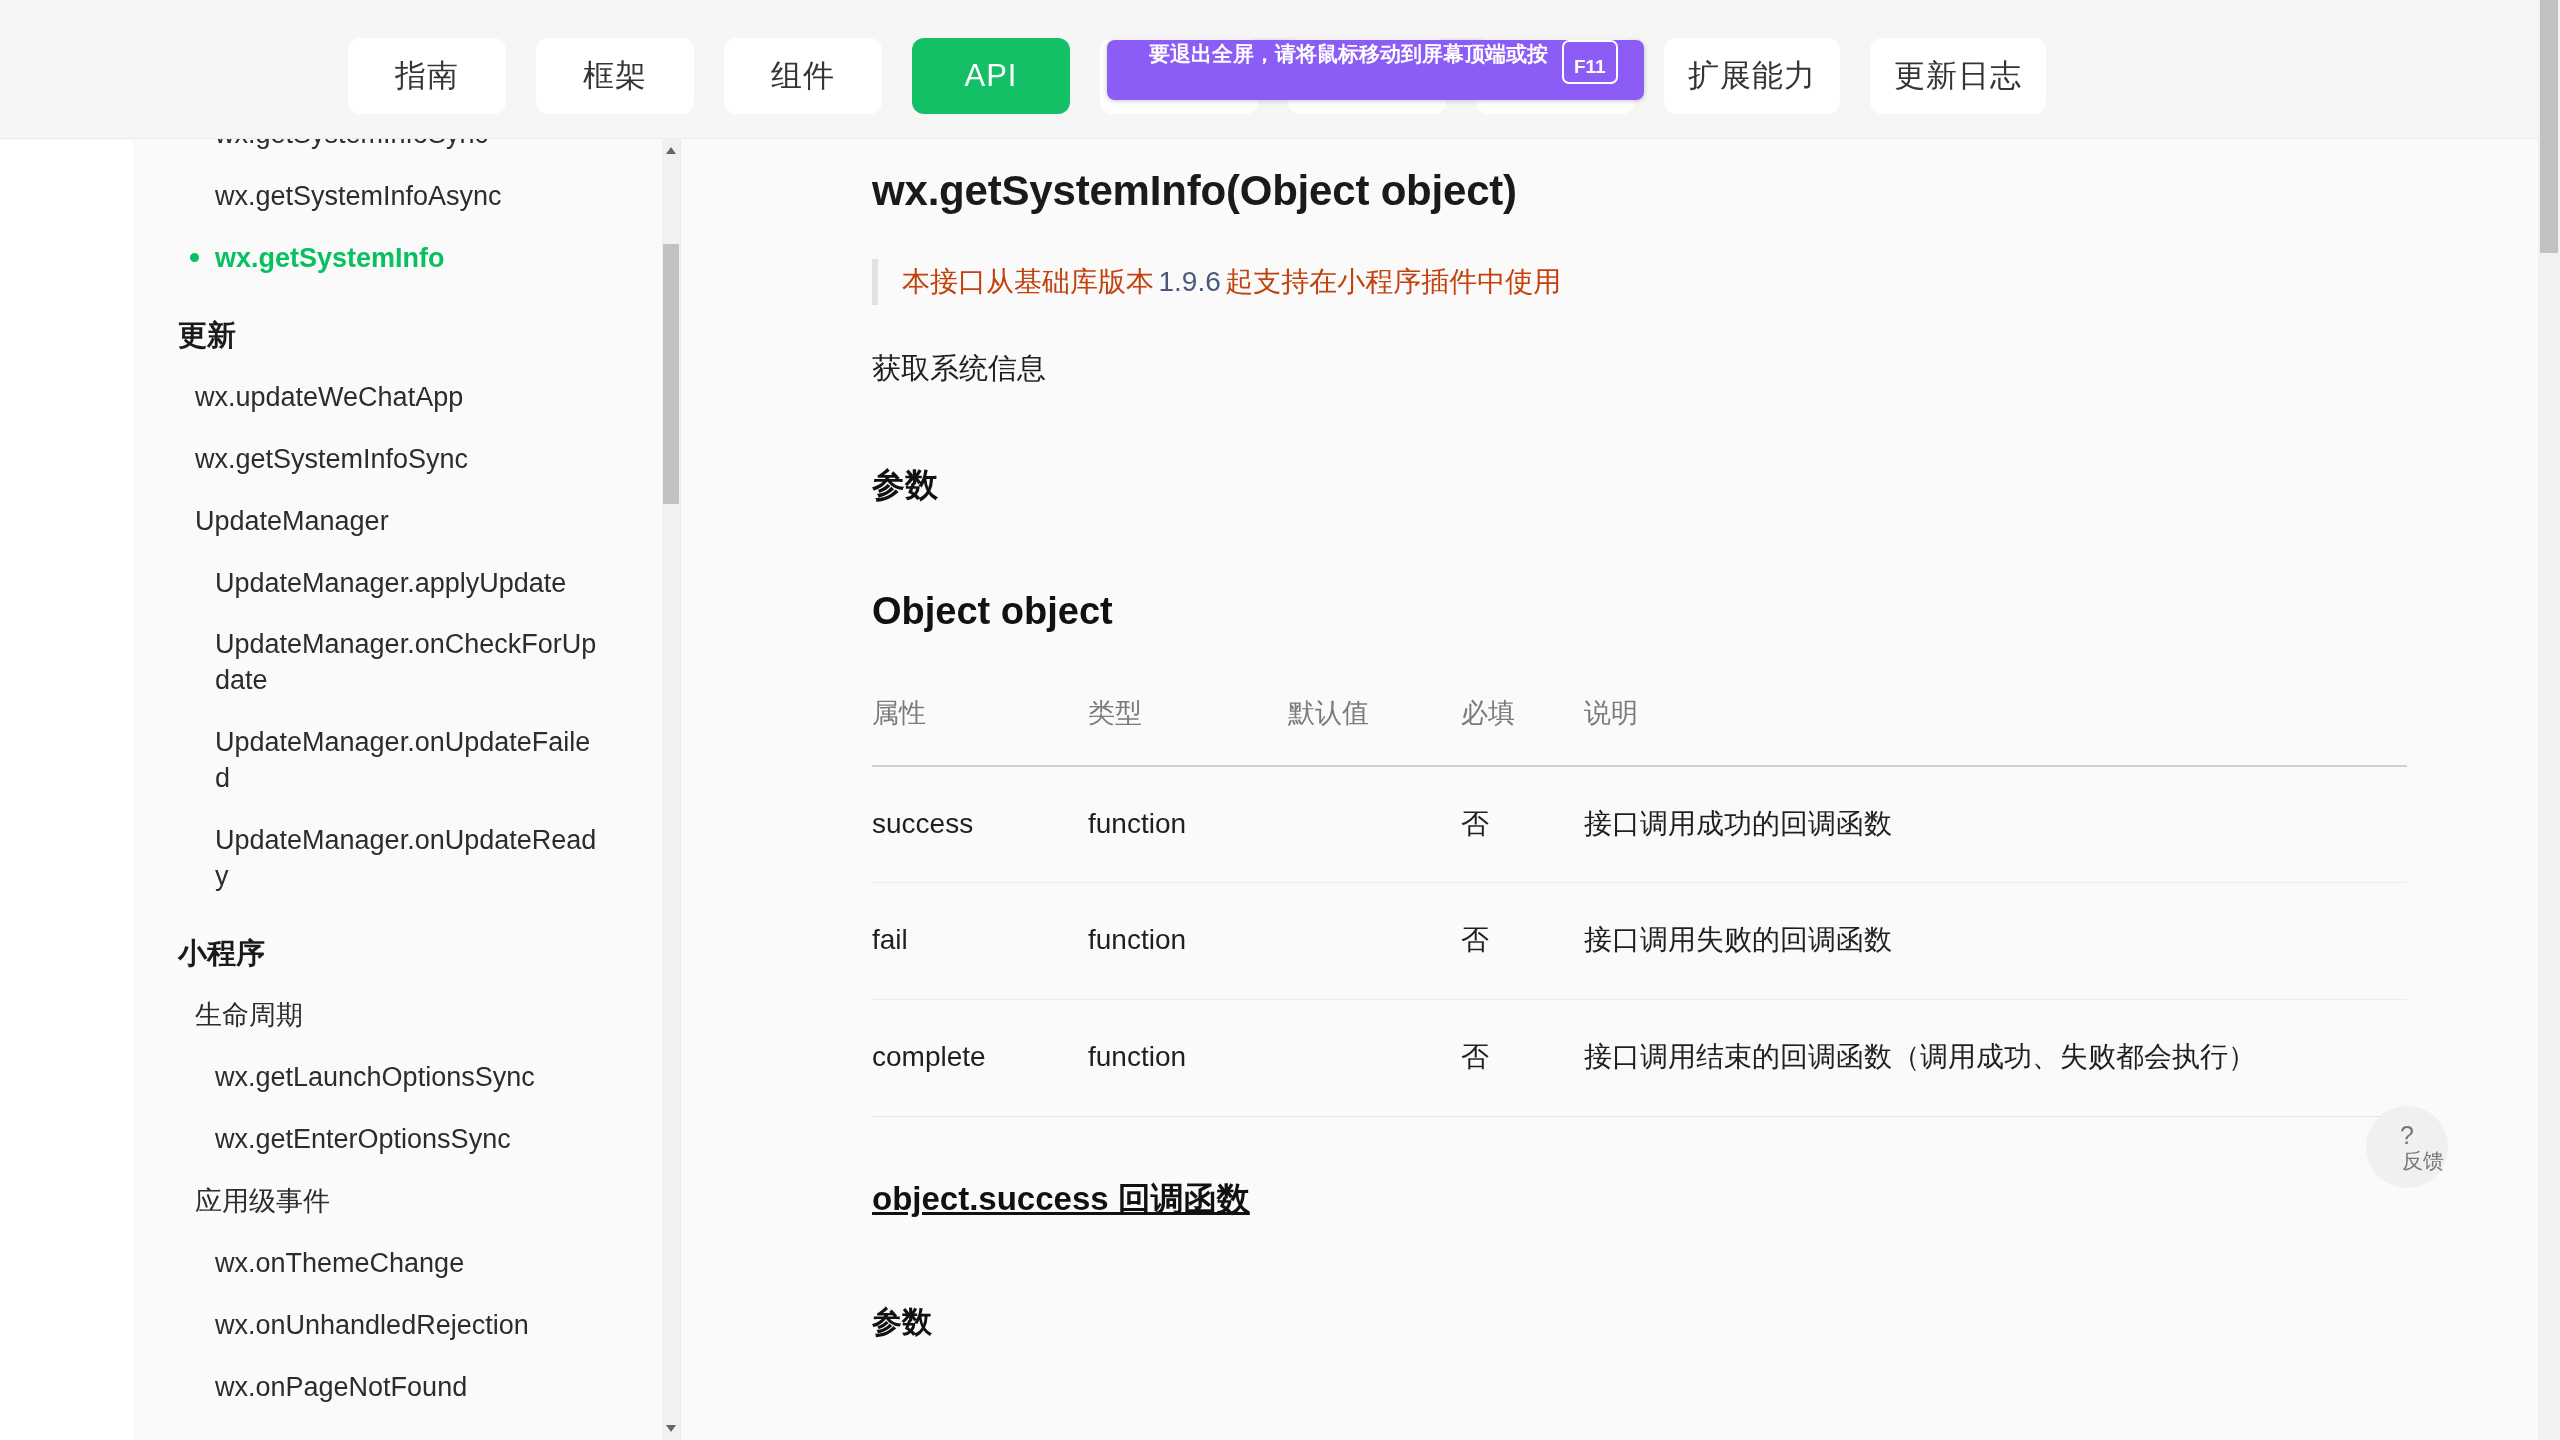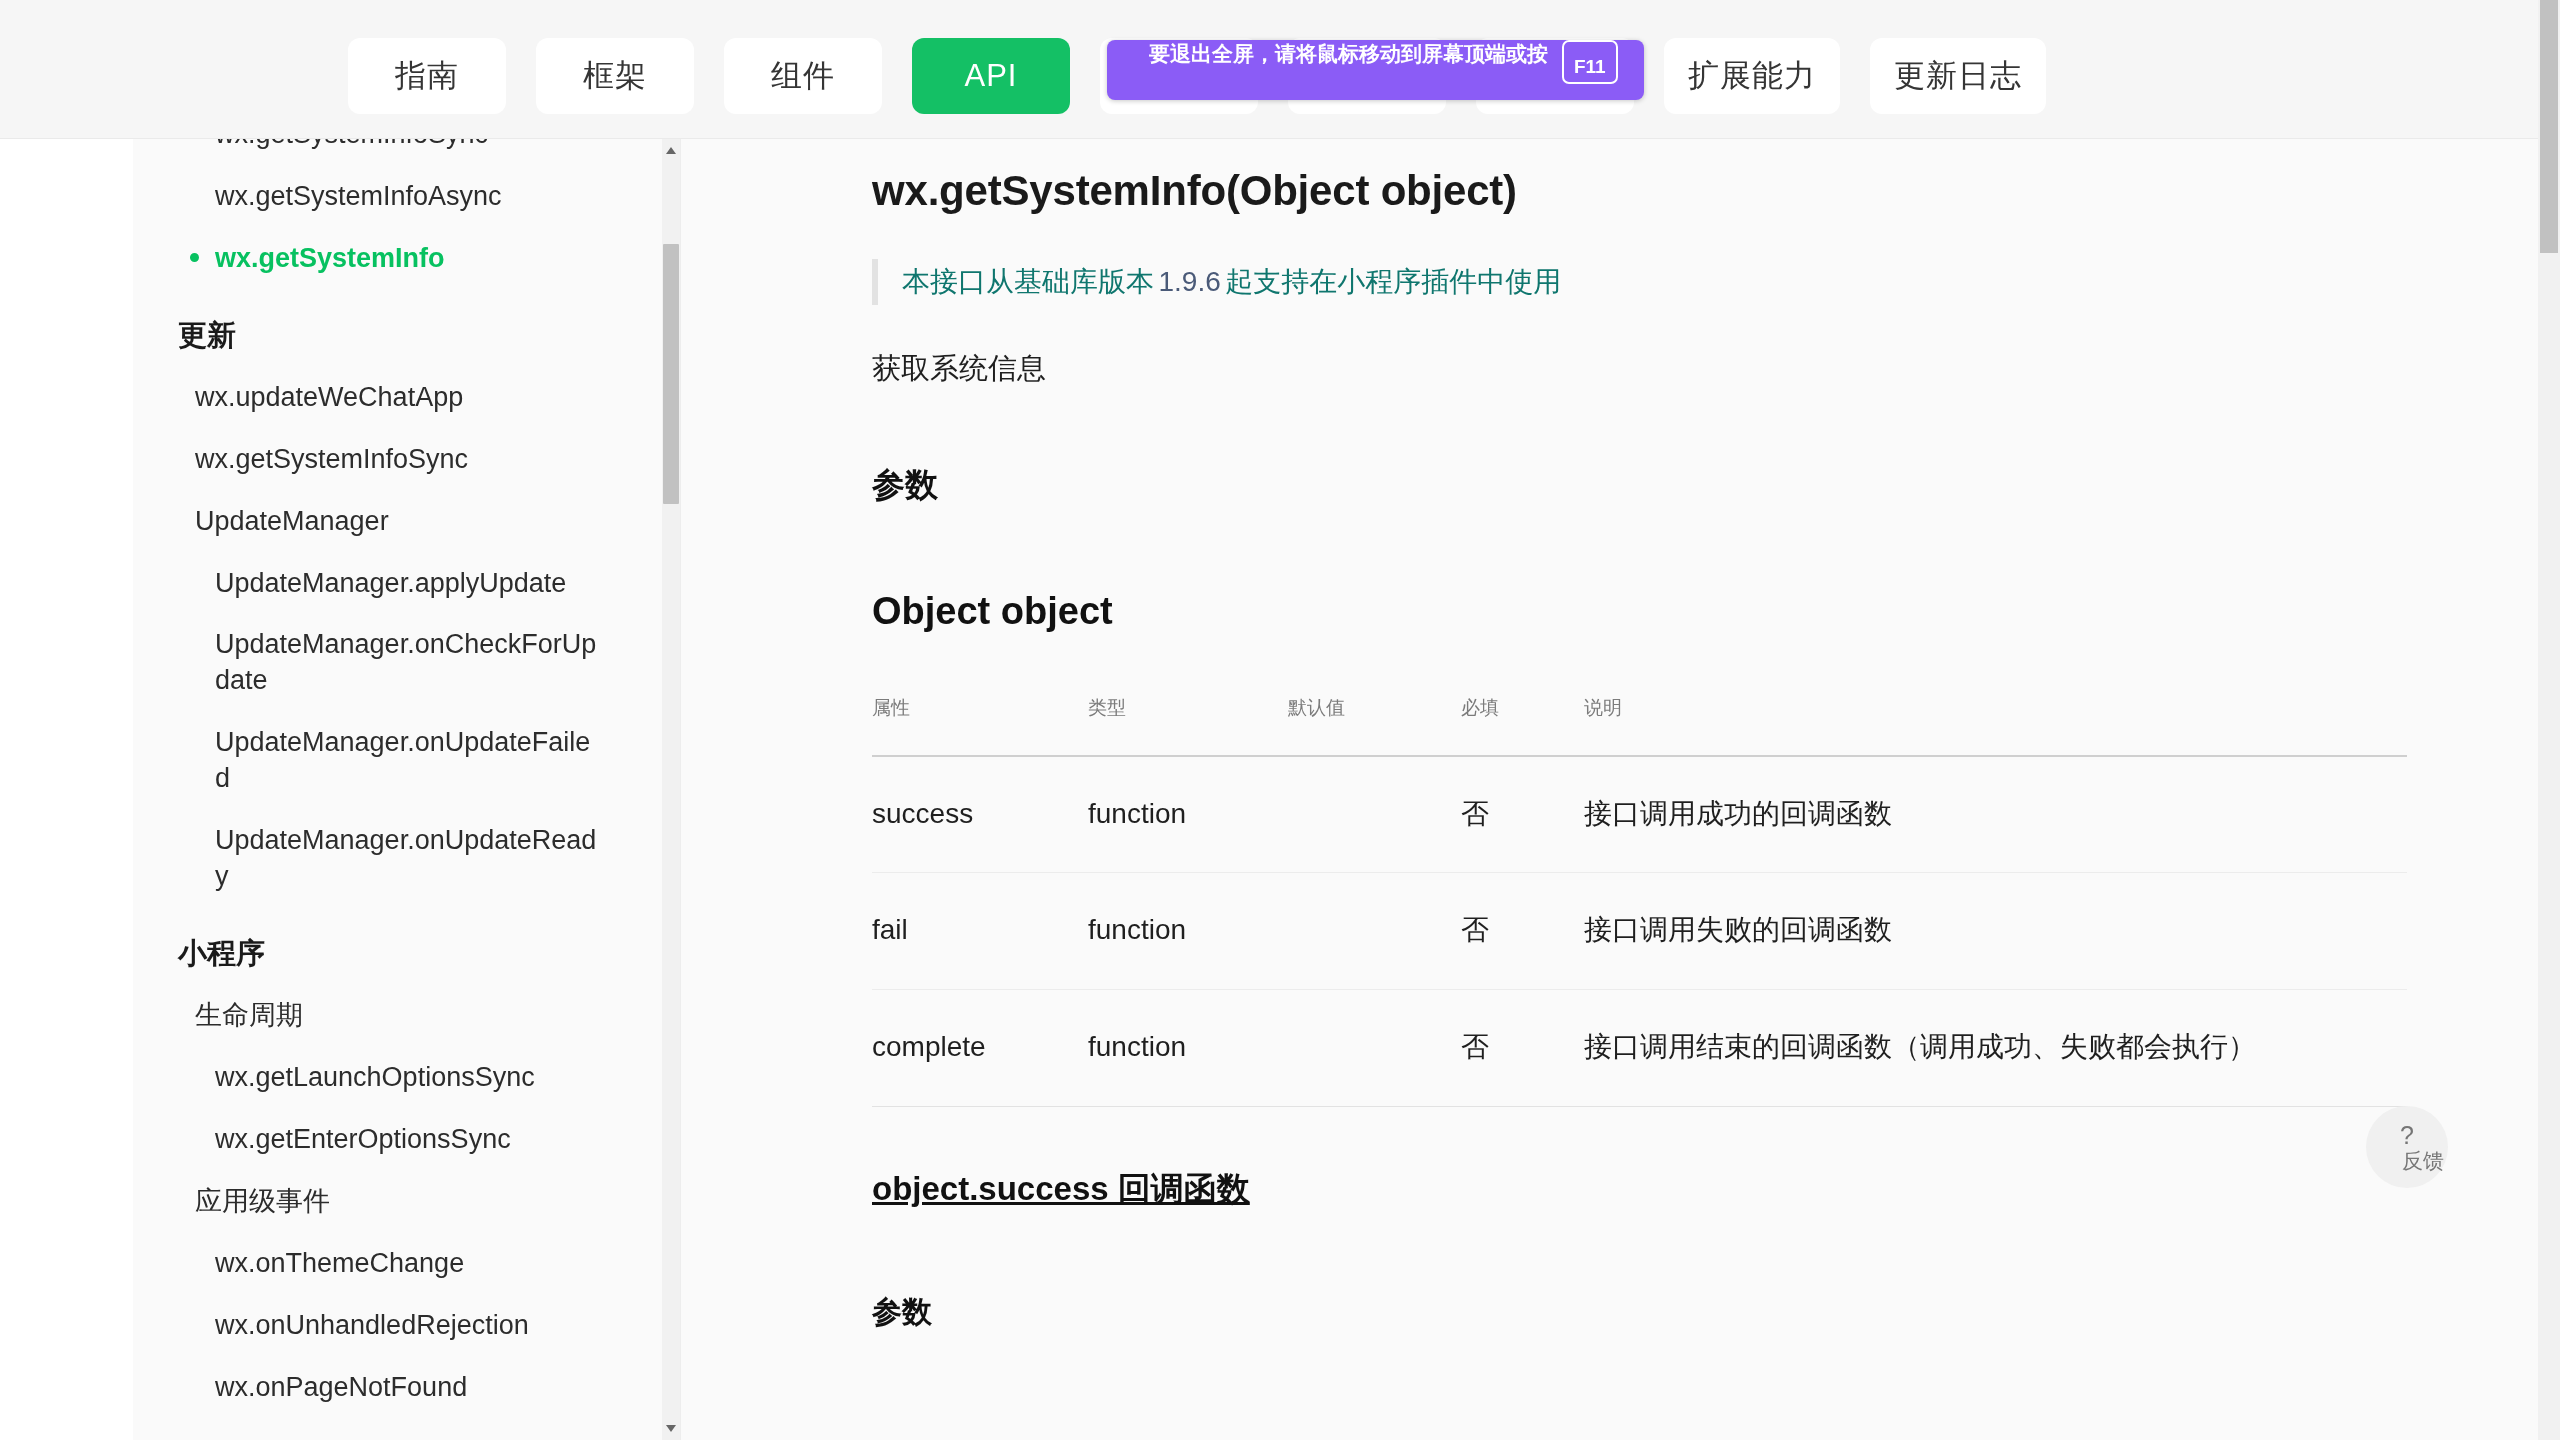--- a/index.html
+++ b/index.html
@@ -183,21 +183,21 @@
     letter-spacing: -0.2px;
     margin-bottom: 44px;
   }
   .version-note {
     border-left: 6px solid #e2e2e2;
     padding: 2px 0 2px 24px;
     margin-bottom: 42px;
   }
   .version-note .txt {
     font-size: 28px;
-    color: #0f766e;
+    color: #c2410c;
     line-height: 1.5;
   }
   .version-note .ver {
     color: #4a5a78;
   }
   .desc {
     font-size: 29px;
     color: #1f1f1f;
     margin-bottom: 72px;
     line-height: 1.5;
@@ -216,21 +216,21 @@
   }
 
   
   table.params {
     width: 1535px;
     border-collapse: collapse;
     table-layout: fixed;
   }
   table.params th {
     text-align: left;
-    font-size: 19px;
+    font-size: 27px;
     font-weight: normal;
     color: #7b7b7b;
     padding: 0 0 34px 0;
     border-bottom: 2px solid #cfcfcf;
   }
   table.params td {
     font-size: 28px;
     color: #1f1f1f;
     padding: 38px 0 40px 0;
     border-bottom: 1px solid #ececec;

